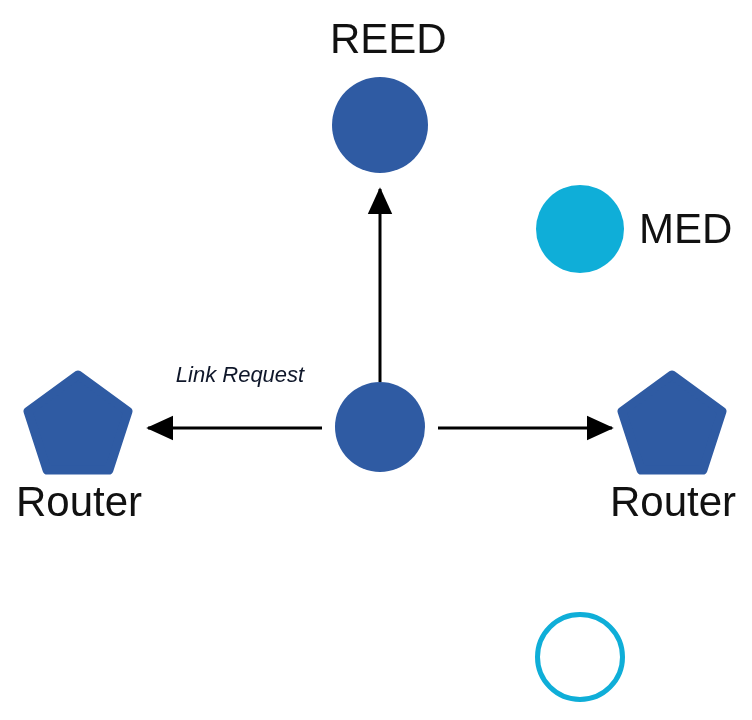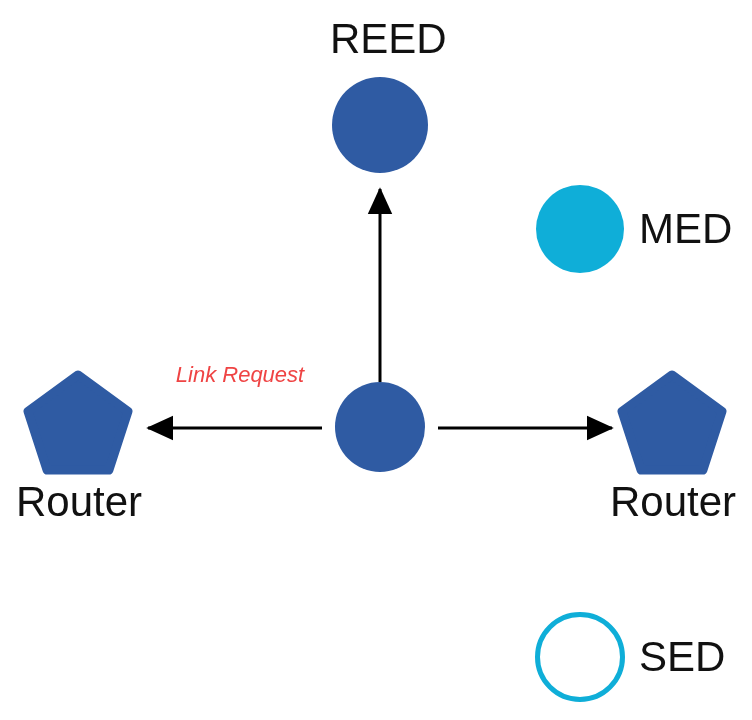--- a/index.html
+++ b/index.html
@@ -33,21 +33,21 @@
     color: #111111;
     line-height: 1;
     white-space: nowrap;
     letter-spacing: 0px;
   }
   .edge-label {
     position: absolute;
     font-family: "Liberation Sans", sans-serif;
     font-size: 22px;
     font-style: italic;
-    color: #ef4444;
+    color: #0f172a;
     line-height: 1.12;
     text-align: center;
     white-space: nowrap;
   }
   #label-reed   { left: 330px; top: 18px; }
   #label-med    { left: 639px; top: 208px; }
   #label-sed    { left: 639px; top: 636px; }
   #label-router-left  { left: 16px;  top: 481px; }
   #label-router-right { left: 610px; top: 481px; }
   #label-link-request { left: 165px; top: 363px; width: 150px; text-align: center; }
@@ -80,21 +80,20 @@
 
     <path fill="#2F5BA3" stroke="#2F5BA3" stroke-width="9" stroke-linejoin="round" d="M 672 375 L 722 411.3 L 702.9 470.1 L 641.1 470.1 L 622 411.3 Z"></path>
 
     <circle cx="380" cy="427" r="45" fill="#2F5BA3"></circle>
   </svg>
 
   <div class="node-label" id="label-reed">REED</div>
 
   <div class="node-label" id="label-med">MED</div>
 
-  <div class="node-label" id="label-sed">SED</div>
 
   <div class="node-label" id="label-router-left">Router</div>
 
   <div class="node-label" id="label-router-right">Router</div>
 
   <div class="edge-label" id="label-link-request">
     <div>Link Request</div>
   </div>
 
 </div>

